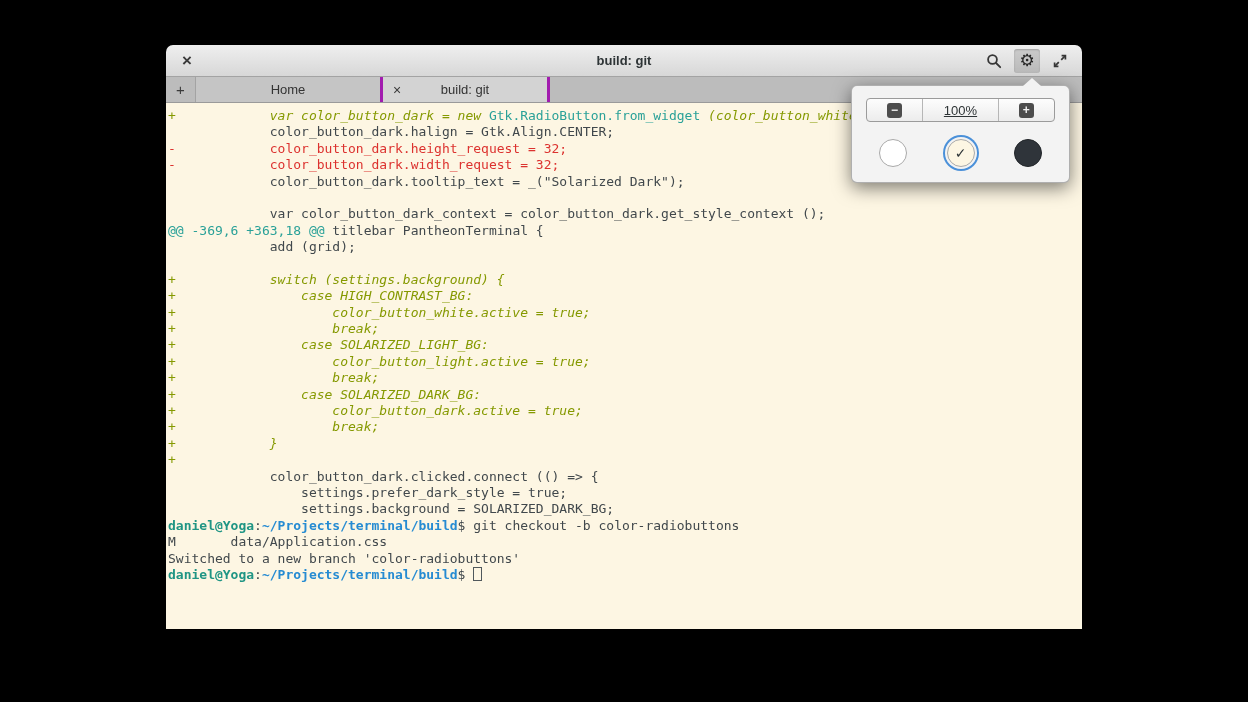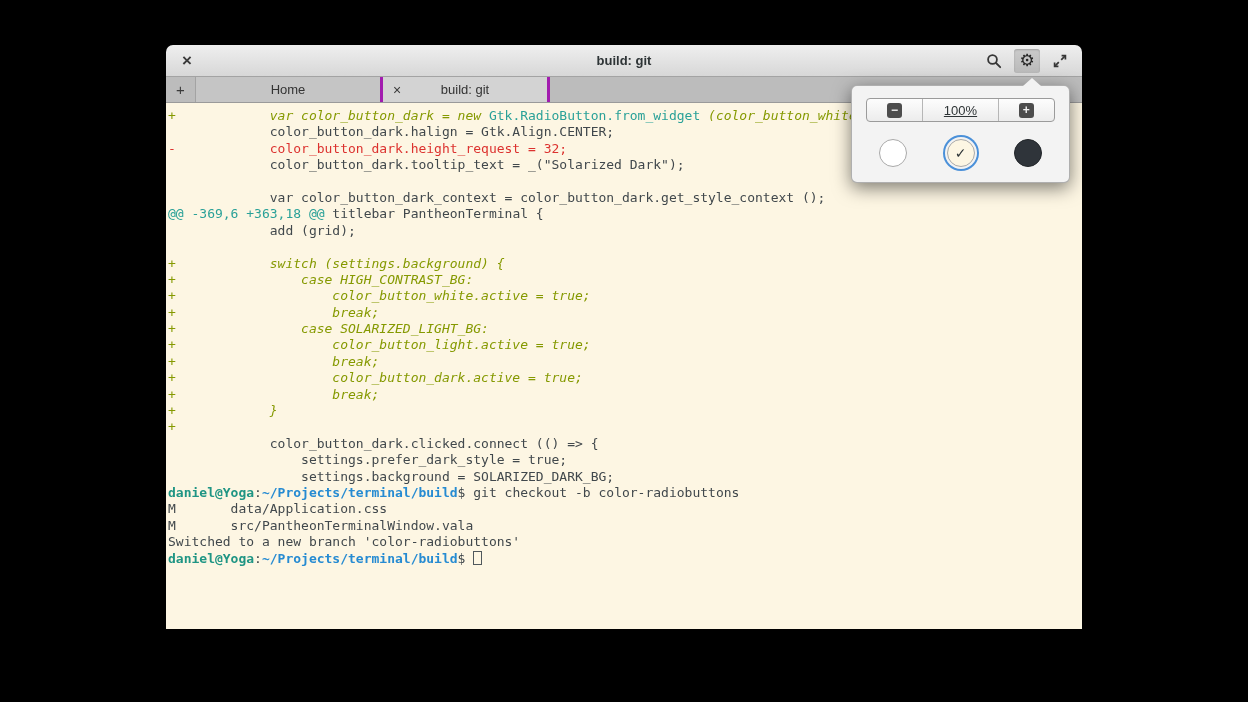--- a/index.html
+++ b/index.html
@@ -112,43 +112,44 @@
       <button class="tab-close">×</button>
       <span>build: git</span>
     </div>
     <div class="tab-filler"></div>
   </div>
 
   <div class="terminal">
       <div class="term-line"><span class="c-green">+            var color_button_dark = new </span><span class="c-cyan">Gtk.RadioButton.from_widget</span><span class="c-green"> (color_button_white);</span></div>
       <div class="term-line"><span class="c-fg">             color_button_dark.halign = Gtk.Align.CENTER;</span></div>
       <div class="term-line"><span class="c-red">-            color_button_dark.height_request = 32;</span></div>
+      <div class="term-line"><span class="c-red">-            color_button_dark.width_request = 32;</span></div>
       <div class="term-line"><span class="c-fg">             color_button_dark.tooltip_text = _("Solarized Dark");</span></div>
       <div class="term-line">&nbsp;</div>
       <div class="term-line"><span class="c-fg">             var color_button_dark_context = color_button_dark.get_style_context ();</span></div>
       <div class="term-line"><span class="c-cyan">@@ -369,6 +363,18 @@</span><span class="c-fg"> titlebar PantheonTerminal {</span></div>
       <div class="term-line"><span class="c-fg">             add (grid);</span></div>
       <div class="term-line">&nbsp;</div>
       <div class="term-line"><span class="c-green">+            switch (settings.background) {</span></div>
       <div class="term-line"><span class="c-green">+                case HIGH_CONTRAST_BG:</span></div>
       <div class="term-line"><span class="c-green">+                    color_button_white.active = true;</span></div>
       <div class="term-line"><span class="c-green">+                    break;</span></div>
       <div class="term-line"><span class="c-green">+                case SOLARIZED_LIGHT_BG:</span></div>
       <div class="term-line"><span class="c-green">+                    color_button_light.active = true;</span></div>
       <div class="term-line"><span class="c-green">+                    break;</span></div>
+      <div class="term-line"><span class="c-green">+                case SOLARIZED_DARK_BG:</span></div>
       <div class="term-line"><span class="c-green">+                    color_button_dark.active = true;</span></div>
       <div class="term-line"><span class="c-green">+                    break;</span></div>
       <div class="term-line"><span class="c-green">+            }</span></div>
       <div class="term-line"><span class="c-green">+</span></div>
       <div class="term-line"><span class="c-fg">             color_button_dark.clicked.connect (() =&gt; {</span></div>
       <div class="term-line"><span class="c-fg">                 settings.prefer_dark_style = true;</span></div>
       <div class="term-line"><span class="c-fg">                 settings.background = SOLARIZED_DARK_BG;</span></div>
       <div class="term-line"><span class="c-user">daniel@Yoga</span><span class="c-fg">:</span><span class="c-path">~/Projects/terminal/build</span><span class="c-fg">$ </span><span class="c-fg">git checkout -b color-radiobuttons</span></div>
       <div class="term-line"><span class="c-fg">M       data/Application.css</span></div>
-      <div class="term-line"><span class="c-fg">M       src/PantheonTerminalWindow.vala</span></div>
       <div class="term-line"><span class="c-fg">Switched to a new branch 'color-radiobuttons'</span></div>
       <div class="term-line"><span class="c-user">daniel@Yoga</span><span class="c-fg">:</span><span class="c-path">~/Projects/terminal/build</span><span class="c-fg">$ </span><span class="cursor"></span></div>
     </div>
 </div>
 
 <div class="popover">
   <div class="popover-arrow"></div>
 
   <div class="zoom-group">
     <button class="zoom-btn">

